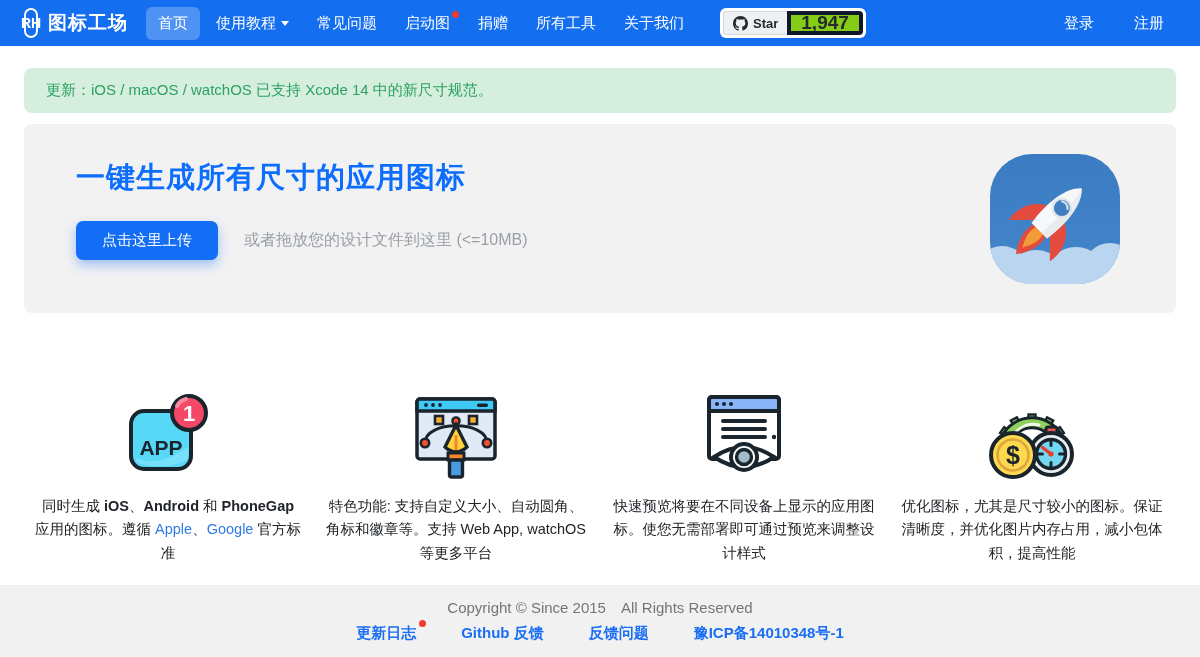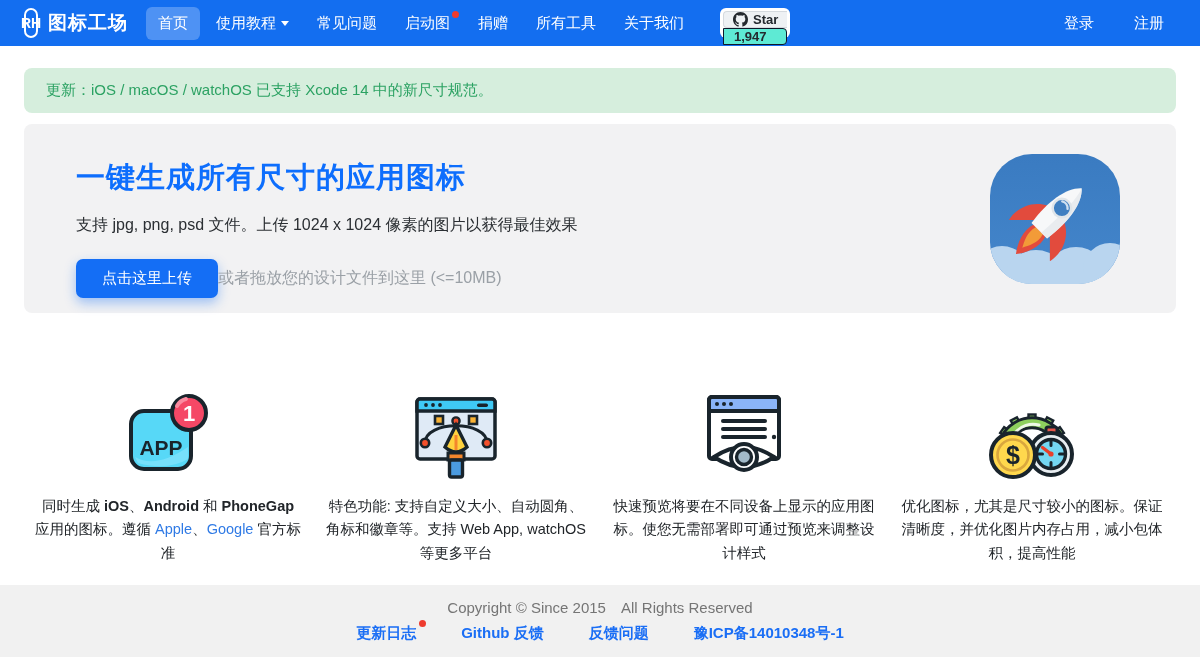--- a/index.html
+++ b/index.html
@@ -14,38 +14,38 @@
   .brand-name { color:#fff; font-size:19px; font-weight:bold; letter-spacing:1px; }
   .nav-links { display:flex; align-items:center; margin-left:16px; }
   .nav-item { position:relative; color:#fff; font-size:15px; padding:7px 12px; margin:0 2px;
     border-radius:6px; text-decoration:none; cursor:pointer; white-space:nowrap; }
   .nav-item.active { background:rgba(255,255,255,.25); }
   .caret { display:inline-block; width:0; height:0; border-left:4px solid transparent;
     border-right:4px solid transparent; border-top:5px solid #fff; margin-left:5px; vertical-align:2px; }
   .dot-badge { position:absolute; top:4px; right:3px; width:7px; height:7px;
     background:#ee3b2e; border-radius:50%; }
   .gh-btn { display:flex; align-items:stretch; background:#fff; border-radius:6px; padding:3px;
-    margin-left:22px; cursor:pointer; height:30px;flex-direction:column; }
+    margin-left:22px; cursor:pointer; height:30px; }
   .gh-star { display:flex; align-items:center; gap:5px; background:#eef1f4; border:1px solid #d4d9de;
     border-right:none; border-radius:4px 0 0 4px; padding:0 9px; font-size:13px; font-weight:bold; color:#24292f; }
-  .gh-count { display:flex; align-items:center; background:#5eead4; border:1px solid #0f172a;
-    border-radius:0 4px 4px 0; padding:0 10px; font-size:13px; font-weight:bold; color:#24292f; }
+  .gh-count { display:flex; align-items:center; background:#84cc16; border:4px solid #0f172a;
+    border-radius:0 4px 4px 0; padding:0 10px; font-size:19px; font-weight:bold; color:#24292f; }
   .nav-right { margin-left:auto; display:flex; gap:16px; }
   .nav-right .nav-item { padding:7px 10px; }
 
   
   .alert { margin:22px 24px 11px 24px; height:45px; background:#d6eedd; border-radius:8px;
     display:flex; align-items:center; padding:0 22px; color:#2ca263; font-size:15px; }
 
   
   .hero { position:relative; margin:0 24px; height:189px; background:#f2f2f3; border-radius:8px;
     padding:34px 56px 0 52px; }
   .hero h1 { color:#0d6efd; font-size:29px; font-weight:bold; letter-spacing:1px; }
   .hero-sub { margin-top:17px; font-size:16px; color:#2b2f33; }
-  .hero-row { margin-top:23px; display:flex; align-items:center; }
+  .hero-row { margin-top:23px; display:flex; align-items:center; gap:26px; }
   .upload-btn { background:#146ef5; color:#fff; border:none; border-radius:7px; padding:10px 26px;
     font-size:15px; cursor:pointer; box-shadow:0 5px 12px rgba(20,110,245,.38);
     font-family:inherit; }
   .drop-hint { color:#9aa0a6; font-size:16px; }
   .rocket-wrap { position:absolute; right:56px; top:30px; width:130px; height:130px; }
 
   
   .features { display:flex; margin:78px 24px 0 24px; }
   .feature { flex:1; display:flex; flex-direction:column; align-items:center; padding:0 10px; }
   .f-icon { height:92px; display:flex; align-items:center; justify-content:center; }
@@ -93,21 +93,20 @@
     <a class="nav-item">注册</a>
   </div>
 </nav>
 
 <div class="alert">
   <span>更新：iOS / macOS / watchOS 已支持 Xcode 14 中的新尺寸规范。</span>
 </div>
 
 <section class="hero">
   <h1>一键生成所有尺寸的应用图标</h1>
-  <p class="hero-sub">支持 jpg, png, psd 文件。上传 1024 x 1024 像素的图片以获得最佳效果</p>
   <div class="hero-row">
     <button class="upload-btn">点击这里上传</button>
     <span class="drop-hint">或者拖放您的设计文件到这里 (&lt;=10MB)</span>
   </div>
   <div class="rocket-wrap">
     <svg viewBox="0 0 130 130" width="130" height="130">
       <defs>
         <clipPath id="sq">
             <rect x="0" y="0" width="130" height="130" rx="42"></rect>
           </clipPath>

